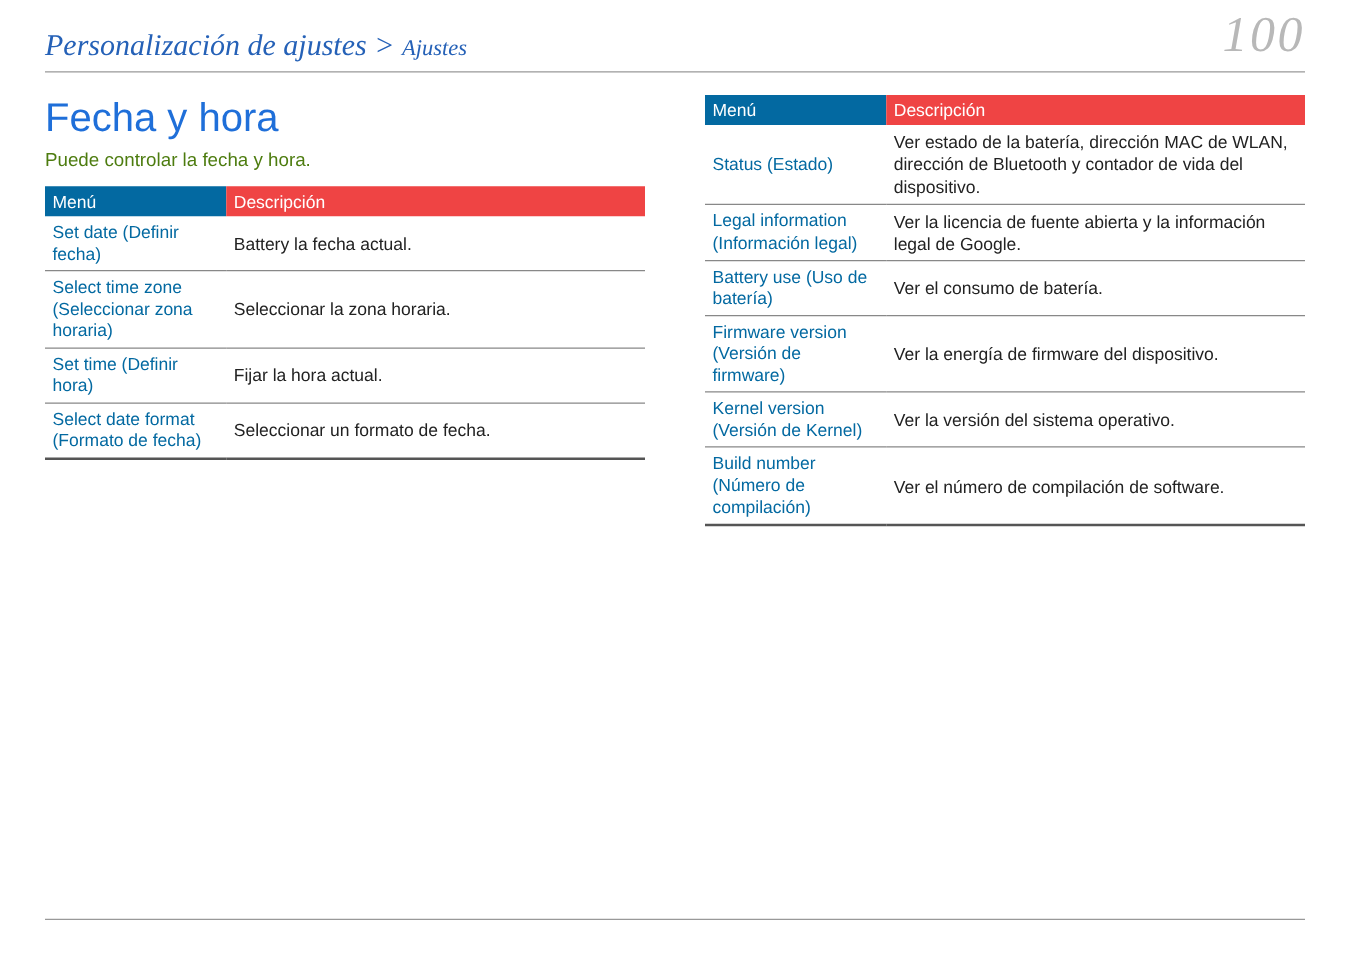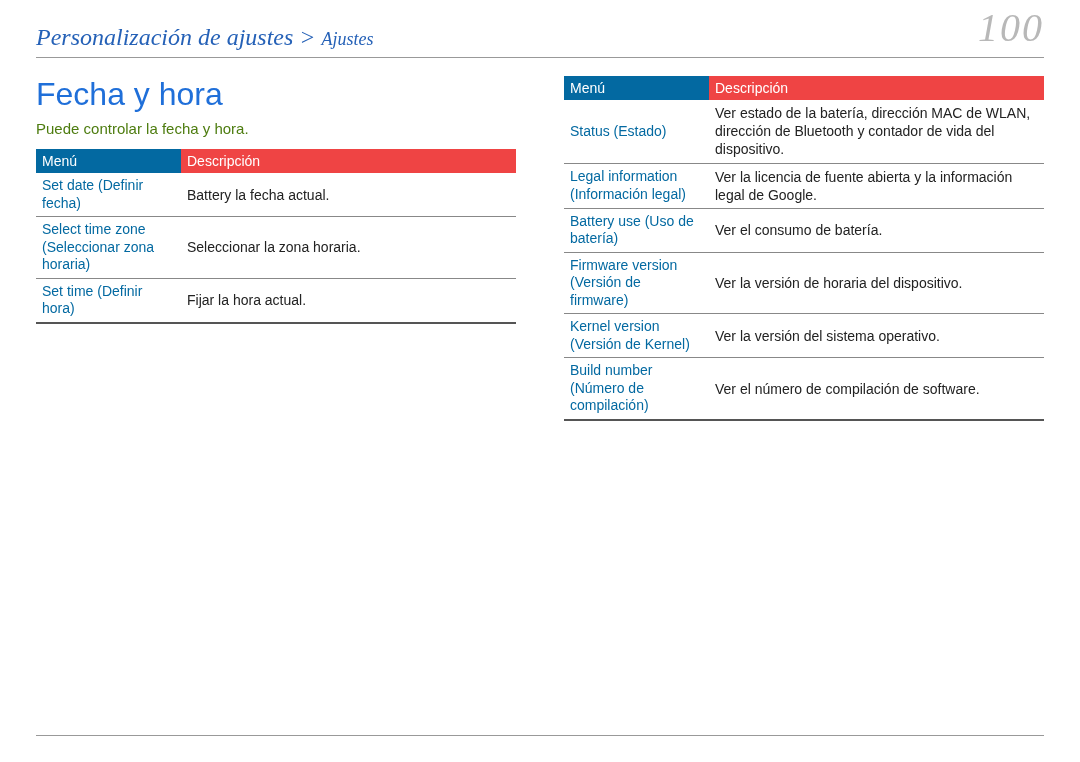--- a/index.html
+++ b/index.html
@@ -56,20 +56,25 @@
           <tr>
               <td class="menu-cell">Select time zone
 (Seleccionar zona horaria)</td>
               <td class="desc-cell">Seleccionar la zona horaria.</td>
             </tr>
           <tr>
               <td class="menu-cell">Set time
 (Definir hora)</td>
               <td class="desc-cell">Fijar la hora actual.</td>
             </tr>
+          <tr>
+              <td class="menu-cell">Select date format
+(Formato de fecha)</td>
+              <td class="desc-cell">Seleccionar un formato de fecha.</td>
+            </tr>
         </tbody>
       </table>
     </div>
 
     <div class="col">
       <table>
         <thead>
           <tr>
             <th class="th-menu">Menú</th>
             <th class="th-desc">Descripción</th>
@@ -86,21 +91,21 @@
               <td class="desc-cell">Ver la licencia de fuente abierta y la información legal de Google.</td>
             </tr>
           <tr>
               <td class="menu-cell">Battery use
 (Uso de batería)</td>
               <td class="desc-cell">Ver el consumo de batería.</td>
             </tr>
           <tr>
               <td class="menu-cell">Firmware version
 (Versión de firmware)</td>
-              <td class="desc-cell">Ver la versión de horaria del dispositivo.</td>
+              <td class="desc-cell">Ver la energía de firmware del dispositivo.</td>
             </tr>
           <tr>
               <td class="menu-cell">Kernel version
 (Versión de Kernel)</td>
               <td class="desc-cell">Ver la versión del sistema operativo.</td>
             </tr>
           <tr>
               <td class="menu-cell">Build number
 (Número de compilación)</td>
               <td class="desc-cell">Ver el número de compilación de software.</td>

